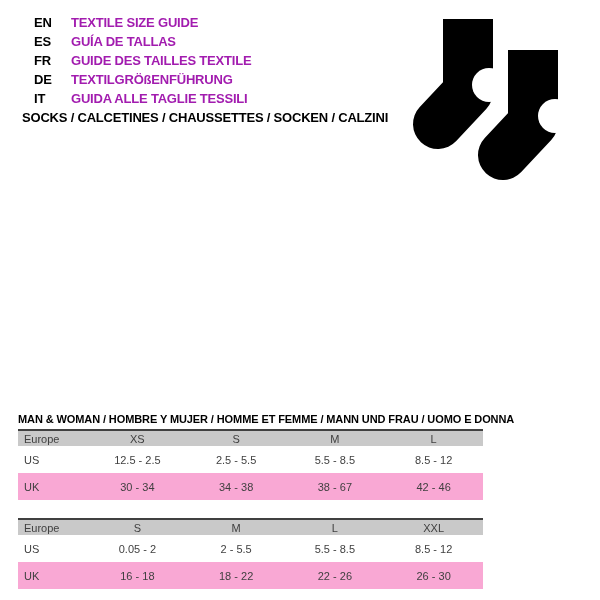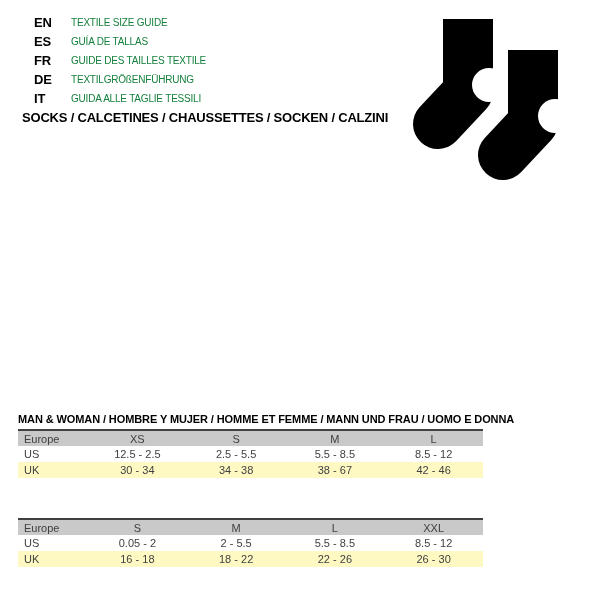--- a/index.html
+++ b/index.html
@@ -16,21 +16,21 @@
 
   
   .lang-block { position: absolute; left: 22px; top: 13px; }
   .lang-row { display: flex; height: 19px; align-items: center; padding-left: 12px; }
   .lang-code {
     width: 37px; flex: 0 0 37px;
     font-size: 13px; font-weight: bold; color: #000;
     letter-spacing: -0.2px;
   }
   .lang-label {
-    font-size: 10px; font-weight: normal; color: #15803d;
+    font-size: 13px; font-weight: bold; color: #a21caf;
     letter-spacing: -0.2px; white-space: nowrap;
   }
 
   
   .category {
     position: absolute; left: 22px; top: 110px;
     font-size: 13px; font-weight: bold; color: #000;
     letter-spacing: -0.2px; white-space: nowrap;
   }
 
@@ -48,22 +48,22 @@
   }
   table.size-table {
     width: 465px; border-collapse: collapse; table-layout: fixed;
     font-size: 11px; color: #3f3f3f;
   }
   table.size-table thead tr {
     background: #c9c9c9;
     border-top: 2px solid #404040;
     height: 16px;
   }
-  table.size-table tbody tr { height: 16px; background: #ffffff; }
-  table.size-table tbody tr.alt { background: #fef9c3; }
+  table.size-table tbody tr { height: 27px; background: #ffffff; }
+  table.size-table tbody tr.alt { background: #f9a8d4; }
   table.size-table th, table.size-table td {
     font-weight: normal; text-align: center; padding: 0;
     overflow: hidden; white-space: nowrap;
   }
   table.size-table th.first, table.size-table td.first {
     text-align: left; padding-left: 6px; width: 64px;
   }
 </style>
 </head>
 <body>

